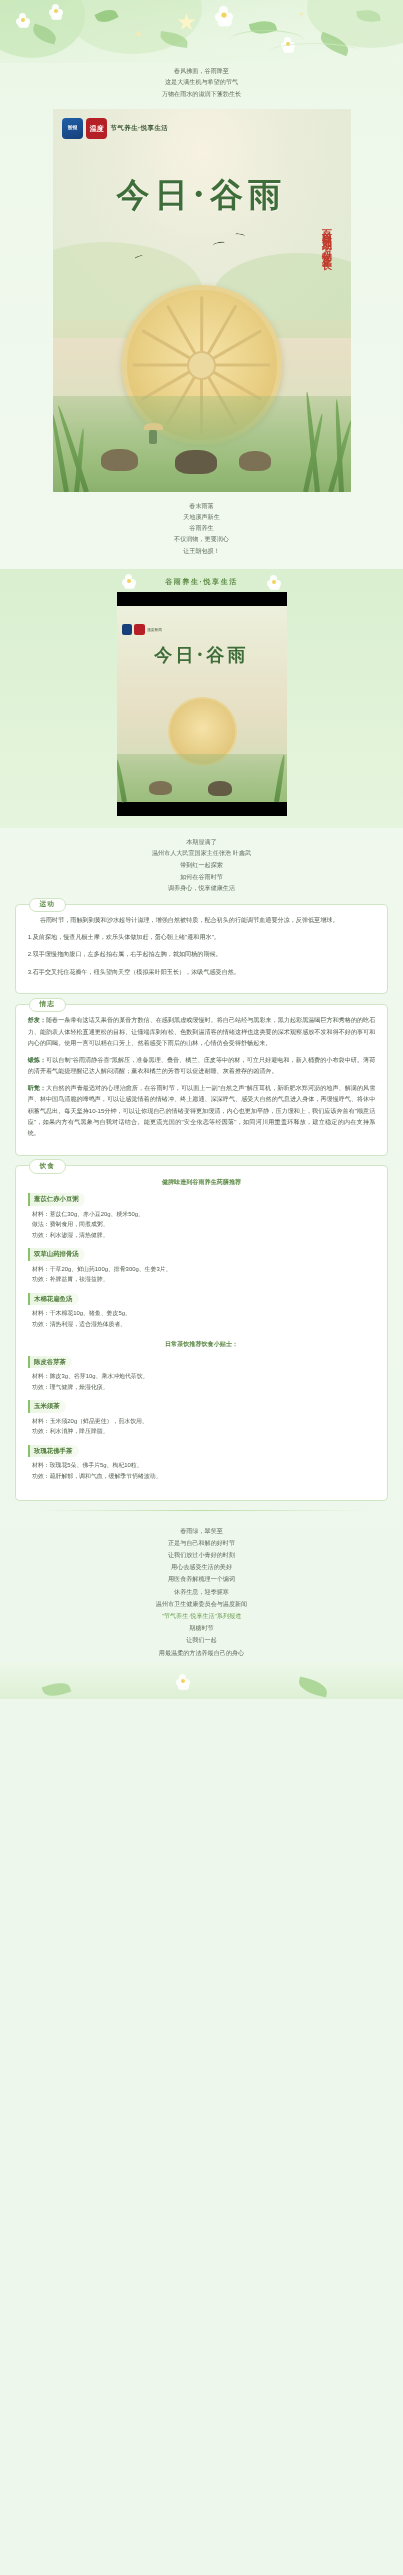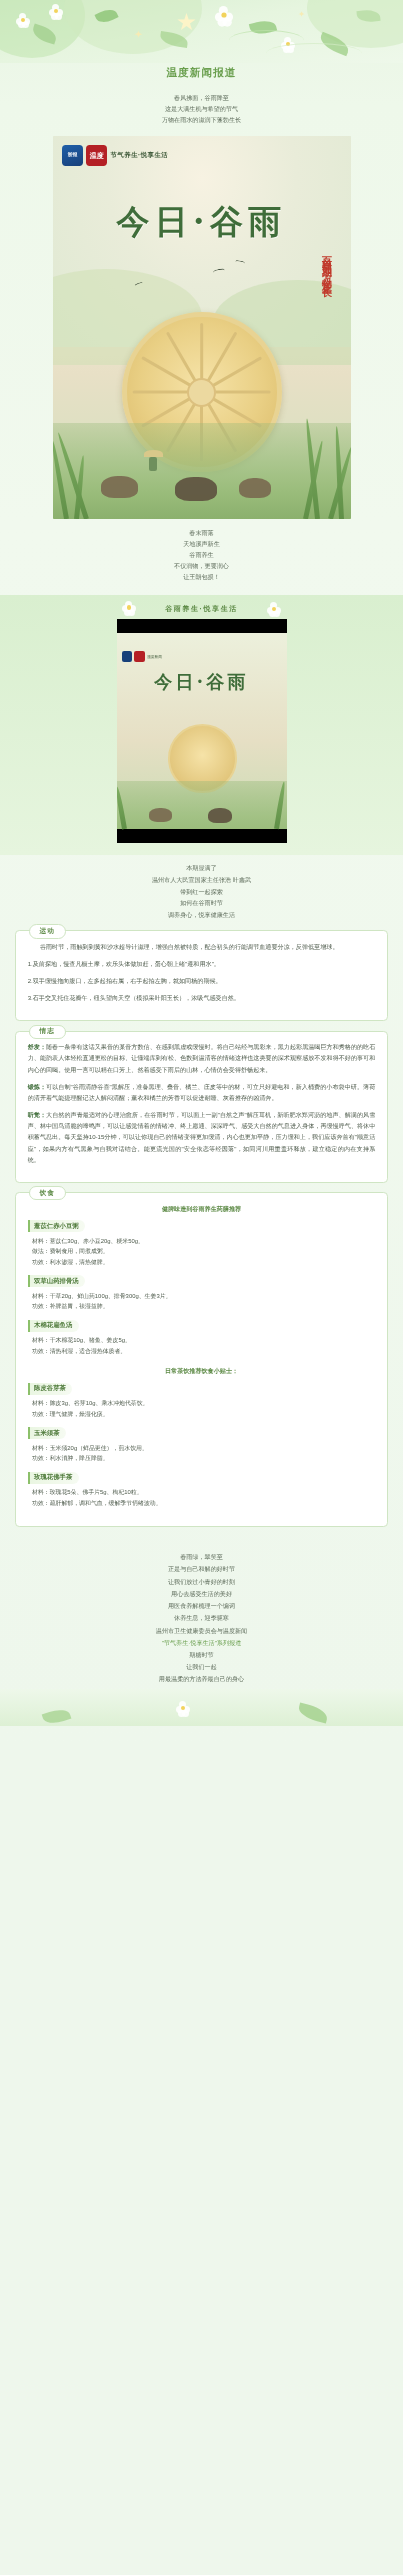--- a/index.html
+++ b/index.html
@@ -388,21 +388,20 @@
         <b></b>
       </div>
 
     <div style="position:absolute;left:176px;top:11.7px;font-size:23.4px;color:#fdf4c8;line-height:21px;">★</div>
     <div style="position:absolute;left:134px;top:28px;font-size:10.6px;color:#f7ebb4;">✦</div>
     <div style="position:absolute;left:298px;top:8.5px;font-size:8.5px;color:#f7ebb4;">✦</div>
     <div class="swoosh" style="left:229px;top:30px;width:75px;height:21px;"></div>
     <div class="swoosh" style="left:266px;top:43px;width:96px;height:21px;border-color:#d4ecc6;"></div>
   </div>
 
-  <div class="main-title">温度新闻报道</div>
 
   <div class="center-lines">
     <div>春风拂面，谷雨降至</div>
     <div>这是大满生机与希望的节气</div>
     <div>万物在雨水的滋润下蓬勃生长</div>
   </div>
 
   <div class="poster-wrap">
     <div class="poster">
       <div class="sky"></div>

